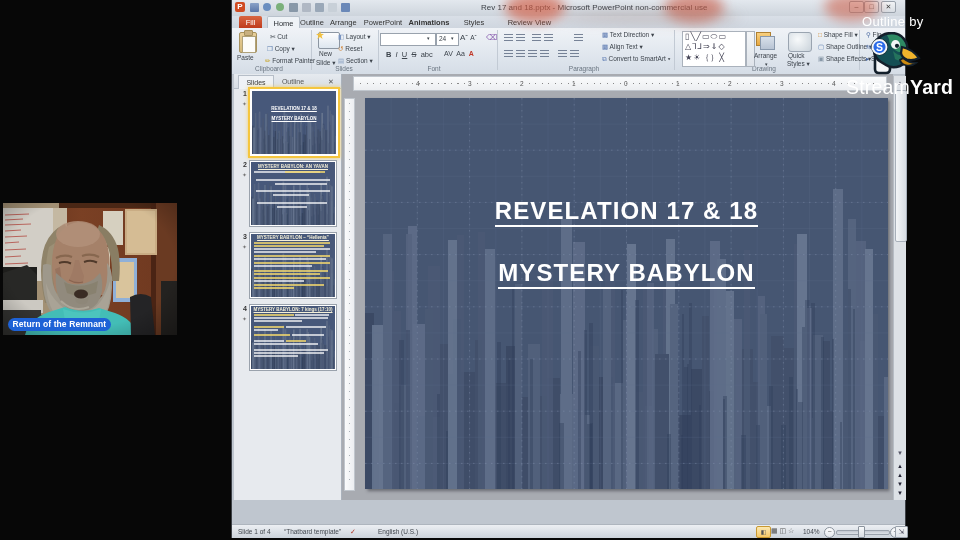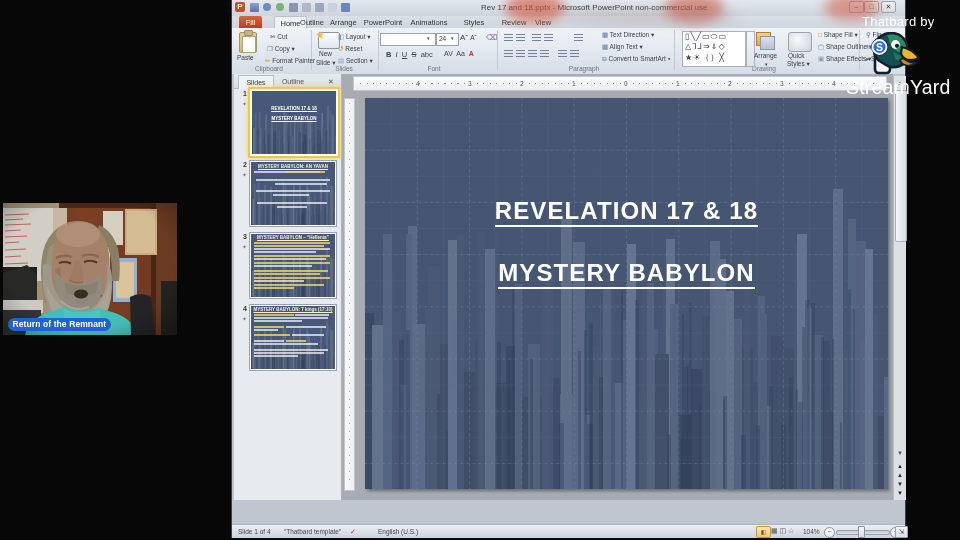--- a/index.html
+++ b/index.html
@@ -47,21 +47,21 @@
 #notes .nt{position:absolute;left:7px;top:5px;font-size:8px;color:#3c4249;}
 
 #sbar{position:absolute;left:0;top:524px;width:673px;height:13px;background:linear-gradient(#eceff3,#ccd3db);border-top:1px solid #aeb5be;font-size:6.5px;color:#3f454c;}
 #sbar div{position:absolute;top:3px;white-space:nowrap;}
 
 #cam{position:absolute;left:3px;top:203px;width:174px;height:132px;background:#7a4227;overflow:hidden;}
 #campill{position:absolute;left:8px;top:318px;height:13px;background:#1e62d6;border-radius:7px;color:#fff;font-size:8.5px;line-height:13px;padding:0 4.5px;font-weight:bold;letter-spacing:0.1px;}
 
 #powered{position:absolute;left:862px;top:14px;font-size:13px;color:#fff;letter-spacing:0.3px;}
 #syword{position:absolute;left:846px;top:75.5px;font-size:19.5px;color:#fff;font-weight:300;letter-spacing:0.2px;}
-#syword b{font-weight:normal;}
+#syword b{font-weight:bold;}
 .blob{position:absolute;border-radius:50%;filter:blur(6px);}
 </style></head>
 <body>
 <div id="ppt">
   <div id="tbar">
     <div class="qi" style="left:3px;background:#d04b22;top:2px;width:10px;height:10px;border-radius:2px;color:#fff;font-size:8px;font-weight:bold;text-align:center;line-height:10px;">P</div>
     <div class="qi" style="left:18px;background:linear-gradient(#8aa2c8,#5a76a8);"></div>
     <div class="qi" style="left:31px;background:#6a8ec0;border-radius:50%;width:8px;height:8px;"></div>
     <div class="qi" style="left:44px;background:#7ab07a;border-radius:50%;width:8px;height:8px;"></div>
     <div class="qi" style="left:57px;background:#8898a8;"></div>
@@ -69,27 +69,27 @@
     <div class="qi" style="left:83px;background:#9aa8b8;"></div>
     <div class="qi" style="left:96px;background:#c8d0d8;"></div>
     <div class="qi" style="left:109px;background:#6a88b8;"></div>
     <div class="ttl">Rev 17 and 18.pptx  -  Microsoft PowerPoint non-commercial use</div>
     <div class="winbtn" style="left:617px;">–</div>
     <div class="winbtn" style="left:632px;">□</div>
     <div class="winbtn" style="left:649px;">✕</div>
   </div>
   <div id="tabs">
     <div class="tab" id="tfile" style="left:7px;width:23px;">Fill</div>
-    <div class="tab" id="thome" style="left:42px;width:31px;">Home</div>
+    <div class="tab" id="thome" style="left:35px;width:31px;">Home</div>
     <div class="tab" style="left:68px;width:24px;">Outline</div>
     <div class="tab" style="left:98px;width:26px;">Arrange</div>
     <div class="tab" style="left:130px;width:42px;">PowerPoint</div>
-    <div class="tab" style="left:176px;width:42px;">Animations</div>
+    <div class="tab" style="left:176px;width:42px;font-weight:bold;">Animations</div>
     <div class="tab" style="left:222px;width:40px;">Styles Show</div>
-    <div class="tab" style="left:268px;width:28px;">Review</div>
+    <div class="tab" style="left:274px;width:28px;">Review</div>
     <div class="tab" style="left:300px;width:22px;">View</div>
   </div>
   <div id="ribbon">
     <div class="gsep" style="left:79px;"></div>
     <div class="gsep" style="left:146px;"></div>
     <div class="gsep" style="left:265px;"></div>
     <div class="gsep" style="left:442px;"></div>
     <div class="gsep" style="left:627px;"></div>
     <div class="glab" style="left:9px;width:56px;">Clipboard</div>
     <div class="glab" style="left:84px;width:56px;">Slides</div>
@@ -553,21 +553,21 @@
 
   <path d="M128 132 L127 94 Q138 88 148 94 L152 132 Z" fill="#242426"></path>
   <rect x="0" y="0" width="174" height="132" fill="url(#vg)"></rect>
 </svg>
 </div>
 <div id="campill">Return of the Remnant</div>
 <div class="blob" style="left:505px;top:-7px;width:60px;height:30px;background:rgba(210,90,65,0.65);"></div>
 <div class="blob" style="left:664px;top:-7px;width:60px;height:30px;background:rgba(205,88,65,0.6);"></div>
 <div class="blob" style="left:824px;top:-7px;width:55px;height:28px;background:rgba(205,90,65,0.55);"></div>
 <div class="blob" style="left:560px;top:10px;width:180px;height:14px;background:rgba(150,120,110,0.25);"></div>
-<div id="powered">Thatbard by</div>
+<div id="powered">Outline by</div>
 <svg id="duck" style="position:absolute;left:871px;top:32px;" width="51" height="43" viewBox="0 0 51 43">
 
   <path d="M4 22 L4 37 Q4 41 8 41 L15 41 Q19 41 19 37 L19 28 Z" fill="#f4f6f8" stroke="#131f2b" stroke-width="2.6"></path>
 
   <path d="M14 2 Q26 -1 32 6 Q37 11 36 18 L36 24 Q36 31 29 34 Q21 37 15 33 L10 30 Q3 26 3 17 Q3 6 14 2 Z" fill="#144e54" stroke="#131f2b" stroke-width="2.6"></path>
 
   <path d="M16 3 Q27 1 32 8 Q36 13 35 19 Q29 22 24 18 Q18 14 18 7 Z" fill="#2e8a63"></path>
   <path d="M22 19 Q28 25 35 23 L34 27 Q29 30 24 27 Z" fill="#2e8a63" opacity="0.6"></path>
 
   <circle cx="24.5" cy="12.5" r="4.4" fill="#f2f5f7"></circle>

